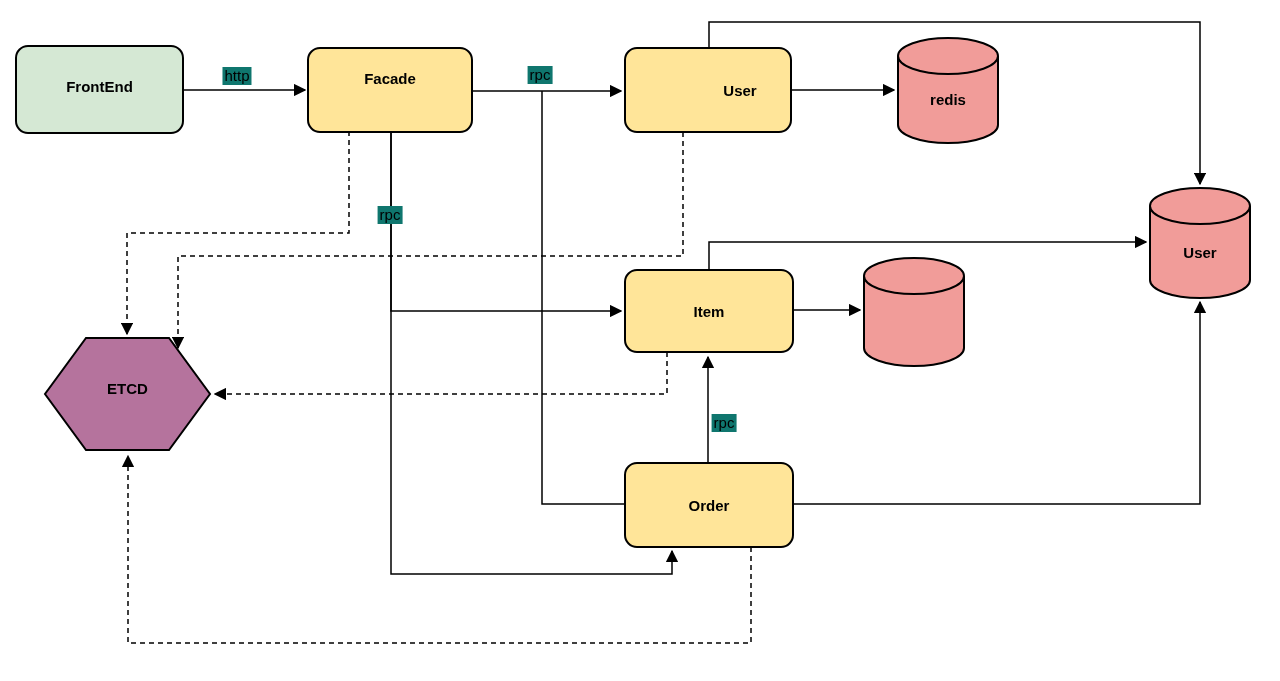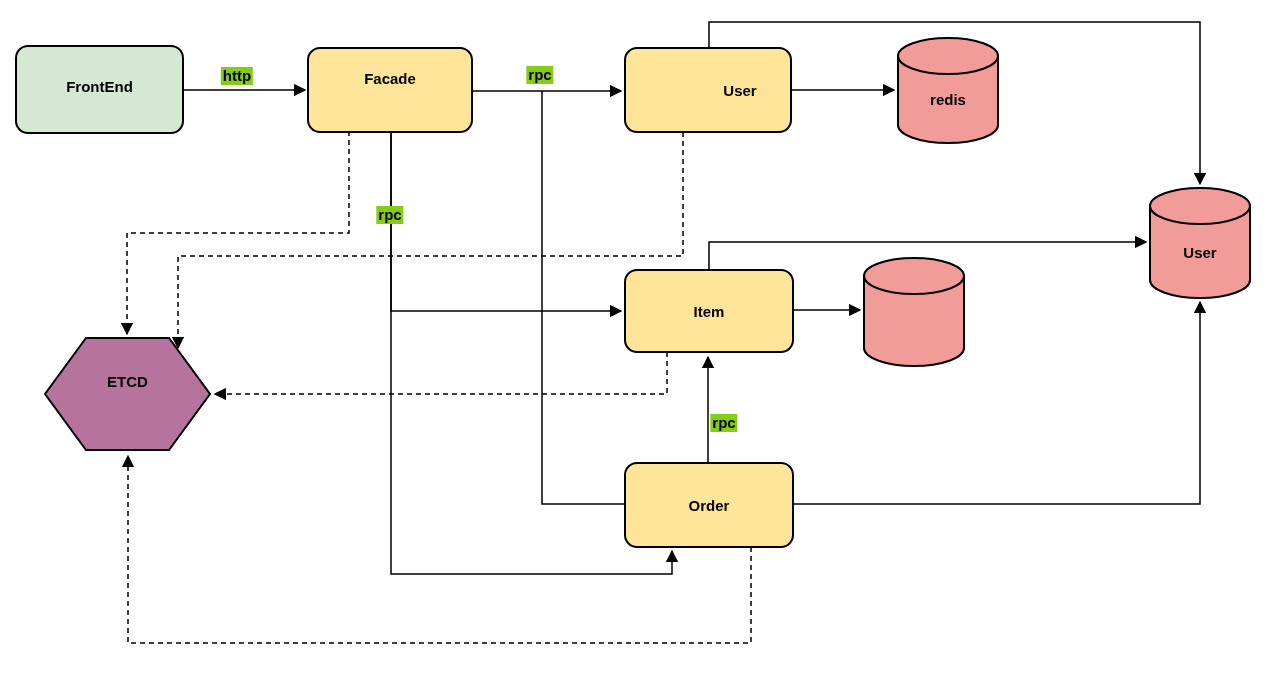--- a/index.html
+++ b/index.html
@@ -7,21 +7,21 @@
     position:relative;width:1280px;height:681px;background:#ffffff;
     font-family:"Liberation Sans",sans-serif;overflow:hidden;
   }
   .canvas svg{position:absolute;left:0;top:0;}
   .node-label{
     position:absolute;display:flex;align-items:center;justify-content:center;
     font-weight:bold;font-size:15px;color:#000;pointer-events:none;
   }
   .edge-label{
     position:absolute;transform:translate(-50%,-50%);
-    font-size:15px;color:#000;background:#84cc16;padding:0 2px;line-height:18px;font-weight:bold;
+    font-size:15px;color:#000;background:#0f766e;padding:0 2px;line-height:18px;
   }
 </style>
 </head>
 <body>
 
 <div class="canvas">
 
   <svg width="1280" height="681" viewBox="0 0 1280 681">
     <defs>
       <marker id="arr" viewBox="0 0 10 10" refX="9" refY="5" markerWidth="8.5" markerHeight="8.5" orient="auto-start-reverse">
@@ -77,20 +77,20 @@
     </g>
   </svg>
 
   <div class="node-label" style="left:16px;top:46px;width:167px;height:81px;">FrontEnd</div>
   <div class="node-label" style="left:308px;top:36px;width:164px;height:84px;">Facade</div>
   <div class="node-label" style="left:625px;top:48px;width:166px;height:84px;margin-left:32px;">User</div>
   <div class="node-label" style="left:625px;top:270px;width:168px;height:82px;border-radius:29px;">Item</div>
   <div class="node-label" style="left:625px;top:463px;width:168px;height:84px;">Order</div>
   <div class="node-label" style="left:898px;top:56px;width:100px;height:87px;text-align:center;">redis</div>
   <div class="node-label" style="left:1150px;top:206px;width:100px;height:92px;">User</div>
-  <div class="node-label" style="left:45px;top:331px;width:165px;height:100px;text-align:center;">ETCD</div>
+  <div class="node-label" style="left:45px;top:338px;width:165px;height:100px;text-align:center;">ETCD</div>
 
   <div class="edge-label" style="left:237px;top:76px;">http</div>
   <div class="edge-label" style="left:540px;top:75px;">rpc</div>
   <div class="edge-label" style="left:390px;top:215px;">rpc</div>
   <div class="edge-label" style="left:724px;top:423px;">rpc</div>
 
 </div>
 
 </body></html>

